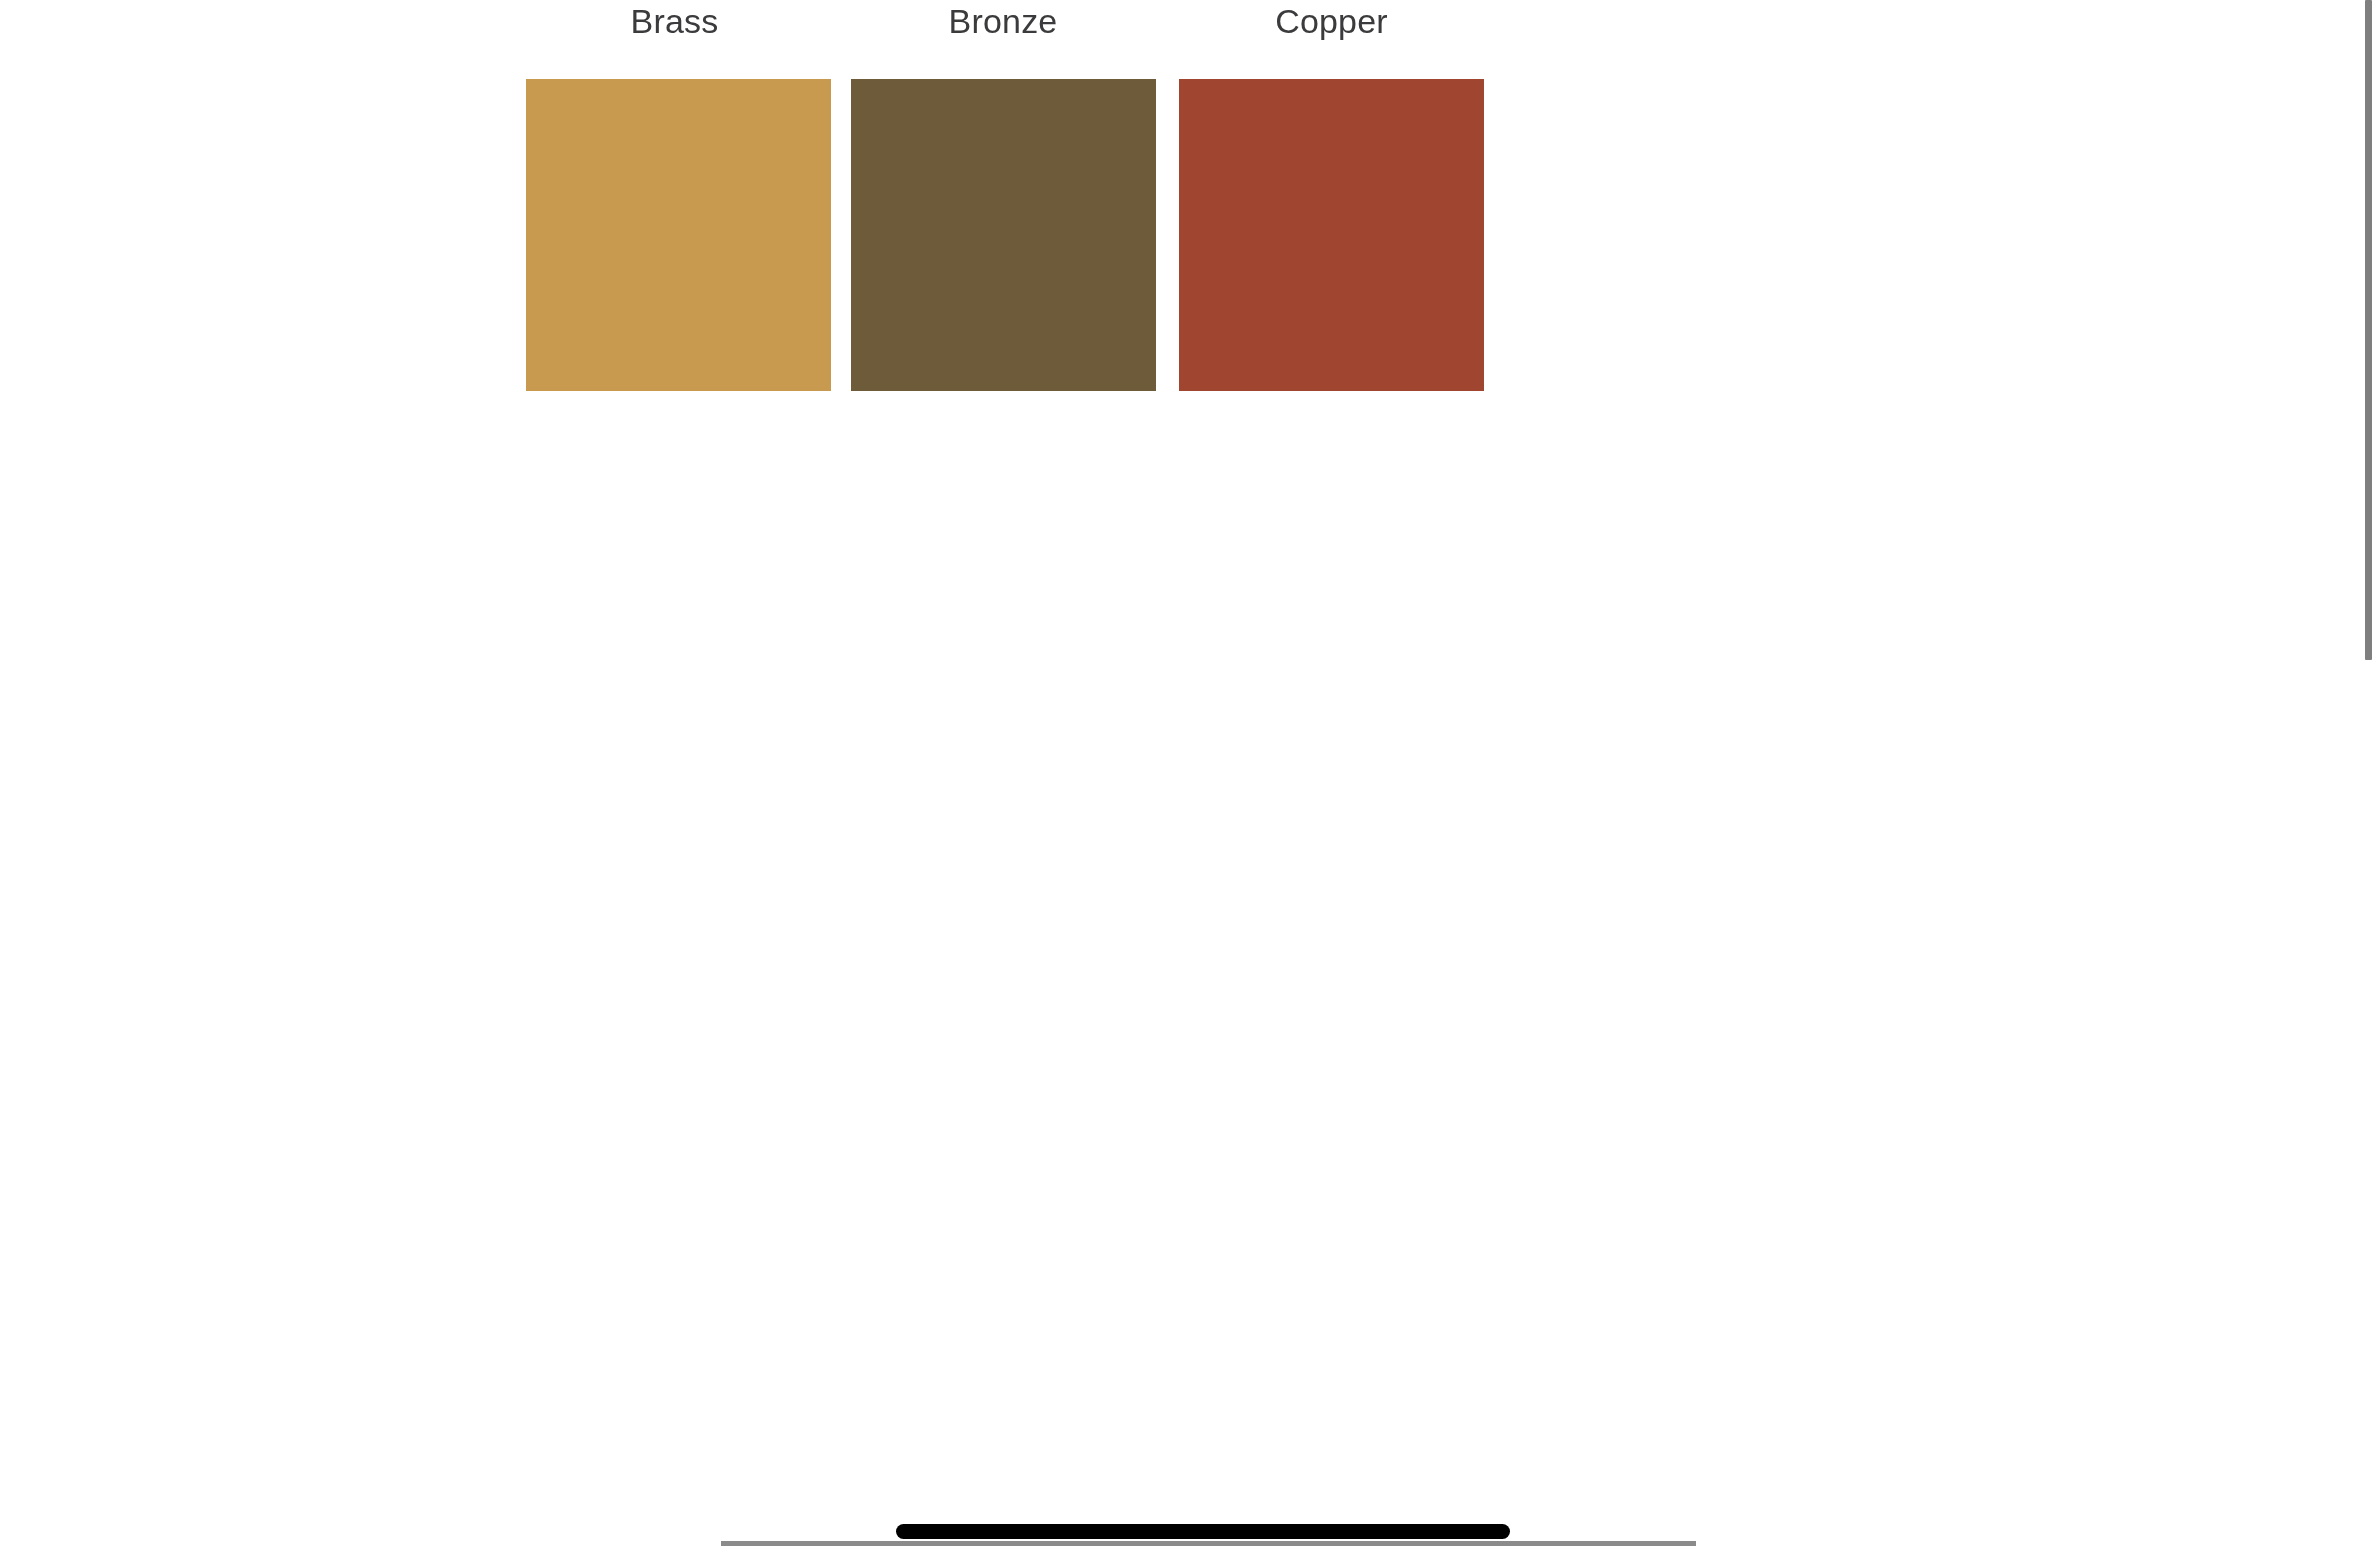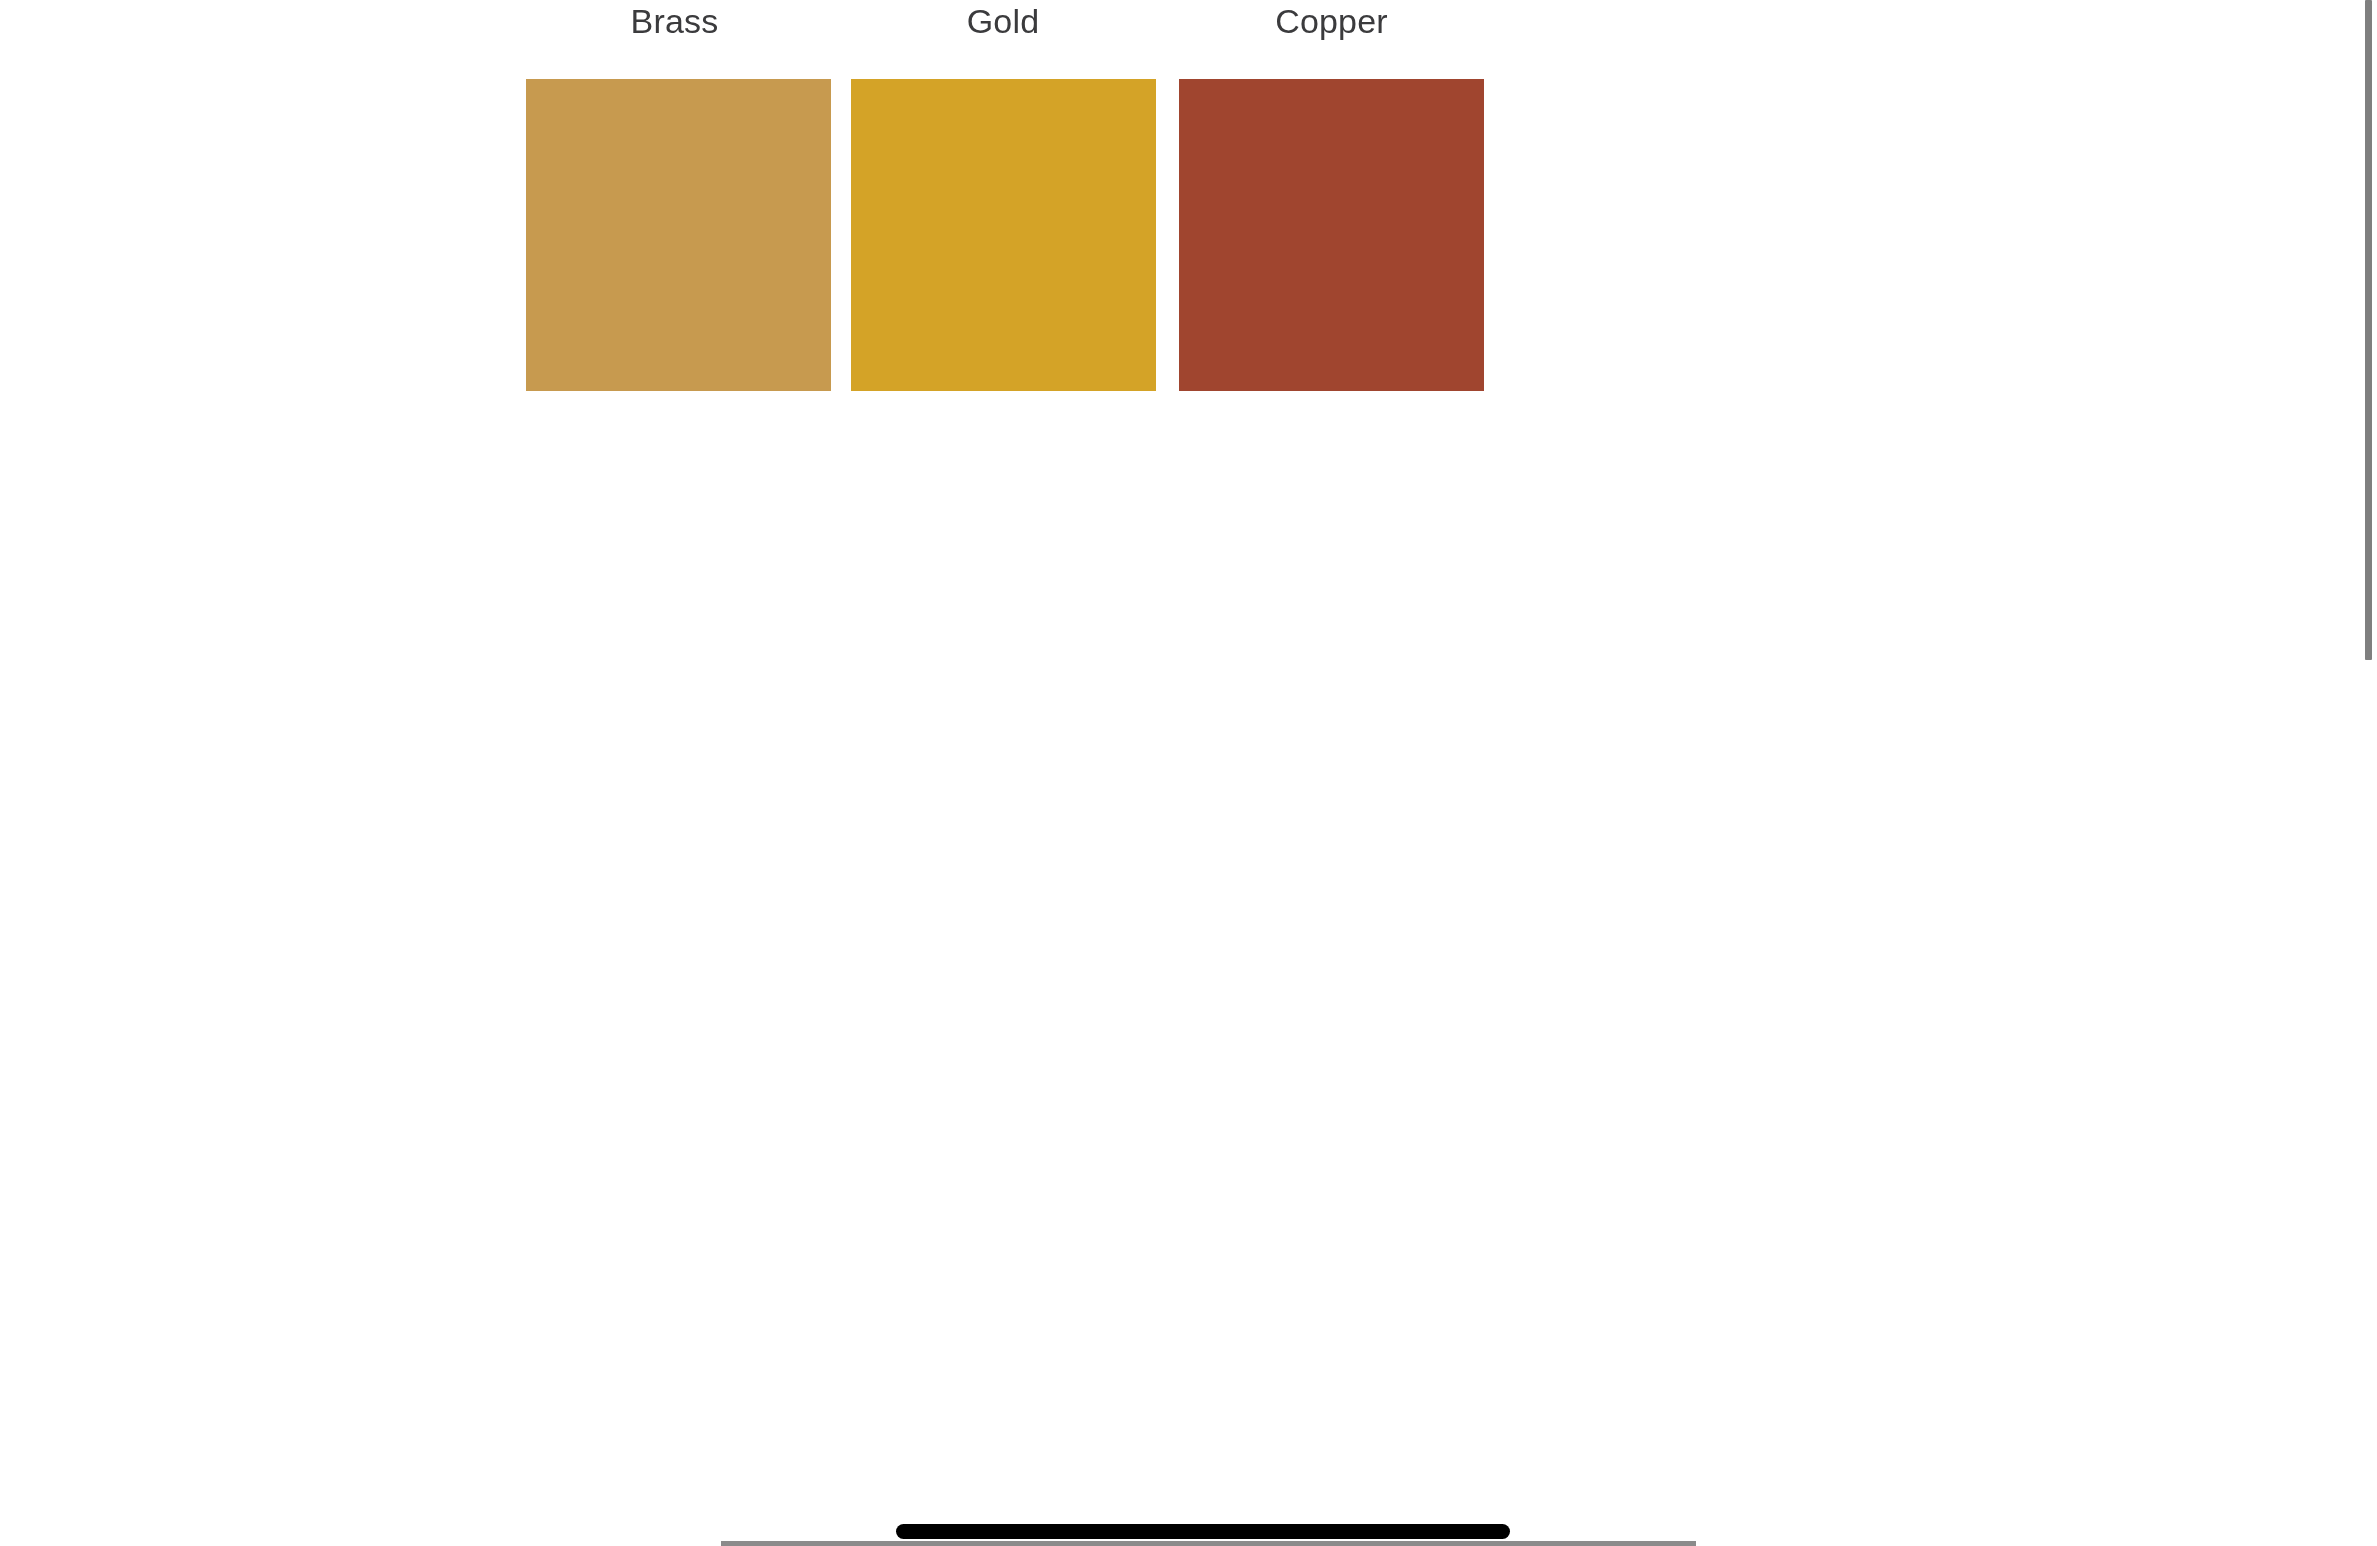--- a/index.html
+++ b/index.html
@@ -122,25 +122,25 @@
 
   <div id="palette">
 
     <div class="swatch-row row-1">
 
       <div class="swatch-cell c1">
         <div class="swatch-label" style="color: rgb(59, 59, 61);">Brass</div>
         <div class="swatch-chip" style="background: rgb(199, 154, 79);"></div>
       </div>
 
+      <div class="swatch-cell c2">
+        <div class="swatch-label" style="color: rgb(59, 59, 61);">Bronze</div>
+        <div class="swatch-chip" style="background: rgb(109, 91, 58);"></div>
+      </div>
 
-      <div class="swatch-cell c3">
-        <div class="swatch-label" style="color: rgb(59, 59, 61);">Gold</div>
-        <div class="swatch-chip" style="background: rgb(212, 163, 39);"></div>
-      </div>
 
       <div class="swatch-cell c4">
         <div class="swatch-label" style="color: rgb(59, 59, 61);">Copper</div>
         <div class="swatch-chip" style="background: rgb(160, 69, 47);"></div>
       </div>
 
     </div>
 
 
   </div>

